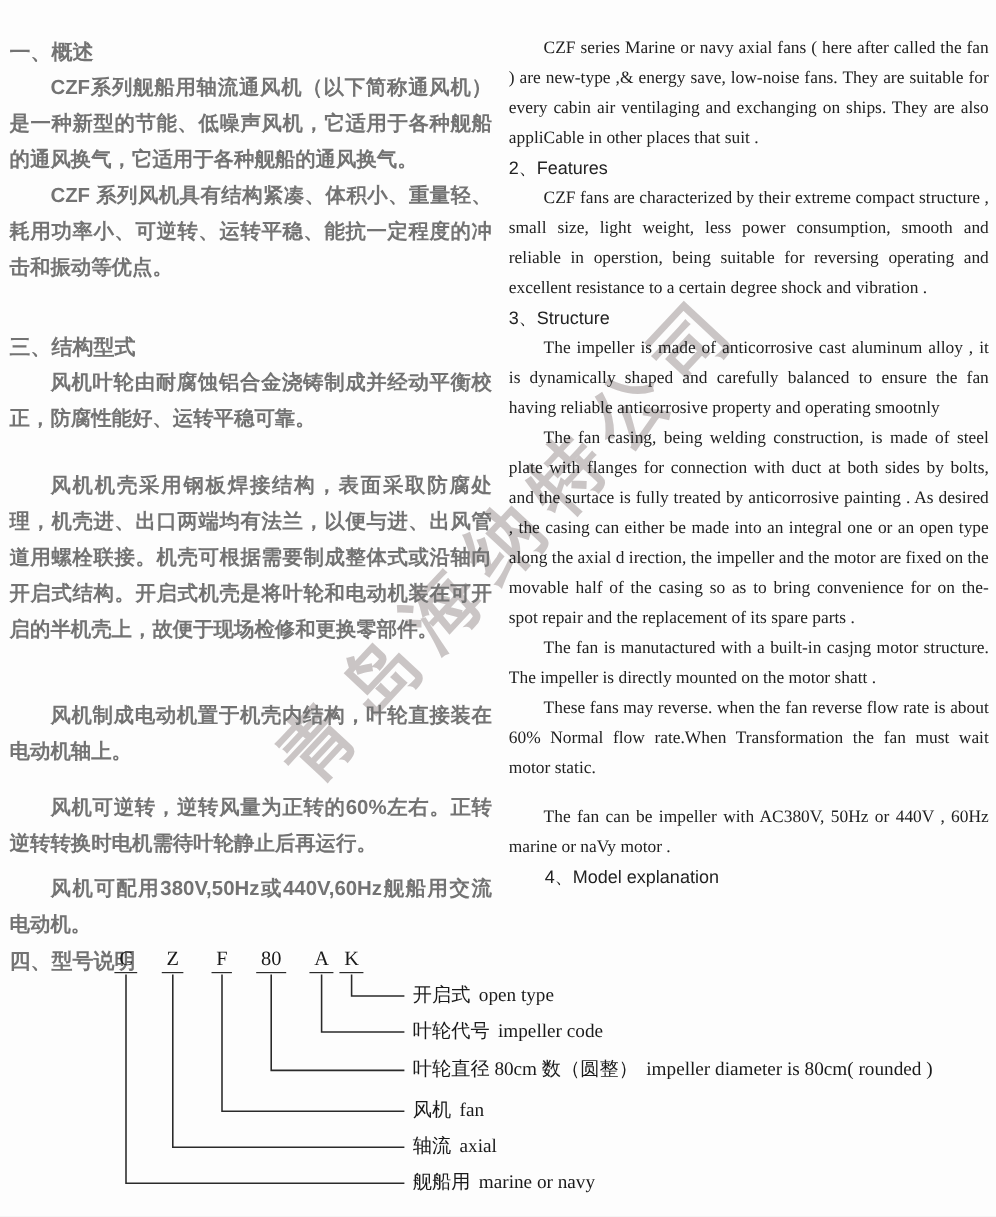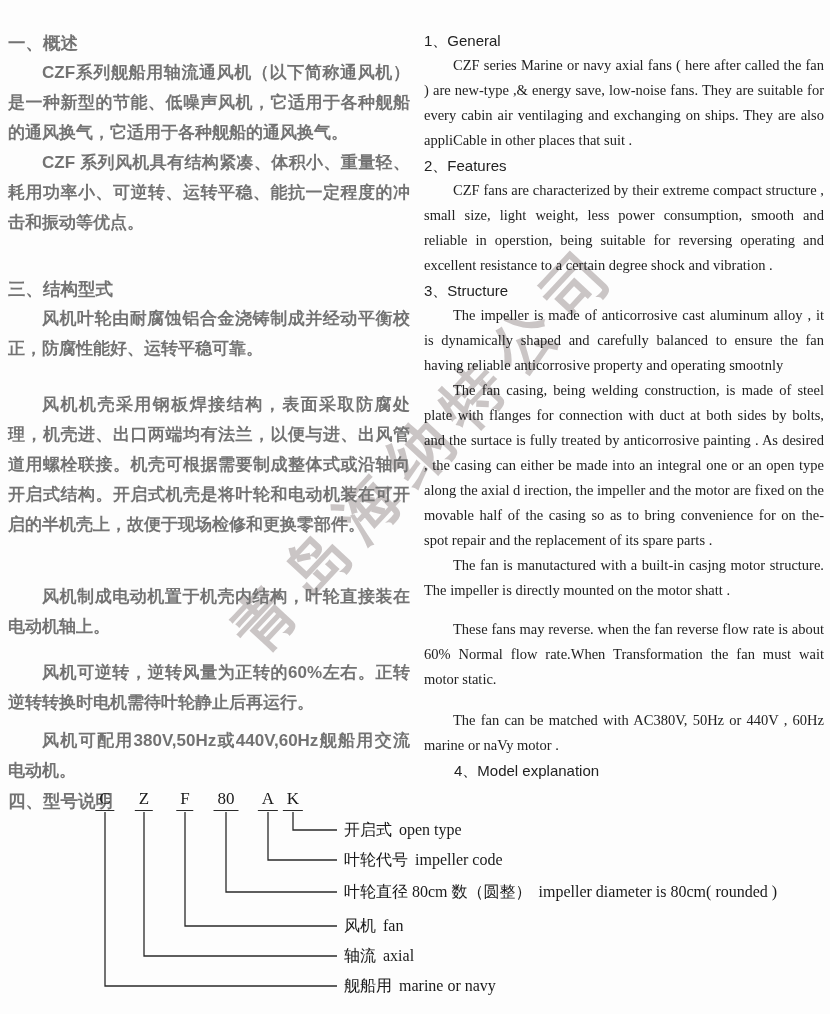--- a/index.html
+++ b/index.html
@@ -67,21 +67,21 @@
     font-weight: 400;
     line-height: 25px;
     text-align: left;
   }
   .col-right p { text-indent: 2em; font-family: Liberation Serif, serif; }
 
   
   .mt-36 { margin-top: 36px; }
   .mt-42 { margin-top: 42px; }
   .mt-16 { margin-top: 16px; }
-  .mt-14 { margin-top: 14px; }
+  .mt-14 { }
   .mt-10 { margin-top: 26px; }
   .mt-8  { margin-top: 8px; }
   .indent-head { padding-left: 30px; }
 
   
   .diagram {
     position: absolute;
     left: 0;
     top: 788px;
     width: 830px;
@@ -128,32 +128,31 @@
     <p>风机叶轮由耐腐蚀铝合金浇铸制成并经动平衡校正，防腐性能好、运转平稳可靠。</p>
     <p class="mt-10">风机机壳采用钢板焊接结构，表面采取防腐处理，机壳进、出口两端均有法兰，以便与进、出风管道用螺栓联接。机壳可根据需要制成整体式或沿轴向开启式结构。开启式机壳是将叶轮和电动机装在可开启的半机壳上，故便于现场检修和更换零部件。</p>
     <p class="mt-42">风机制成电动机置于机壳内结构，叶轮直接装在电动机轴上。</p>
     <p class="mt-16">风机可逆转，逆转风量为正转的60%左右。正转逆转转换时电机需待叶轮静止后再运行。</p>
     <p class="mt-8">风机可配用380V,50Hz或440V,60Hz舰船用交流电动机。</p>
 
     <h2>四、型号说明</h2>
   </div>
 
   <div class="col col-right">
-    <h2>1、General</h2>
     <p>CZF series Marine or navy axial fans ( here after called the fan ) are new-type ,&amp; energy save, low-noise fans. They are suitable for every cabin air ventilaging and exchanging on ships. They are also appliCable in other places that suit .</p>
 
     <h2>2、Features</h2>
     <p>CZF fans are characterized by their extreme compact structure , small  size, light weight, less power consumption, smooth and reliable in operstion, being suitable for reversing operating and excellent resistance to a certain degree shock and vibration .</p>
 
     <h2>3、Structure</h2>
     <p>The impeller is made of anticorrosive cast aluminum alloy , it is dynamically shaped and carefully balanced to ensure the fan having reliable anticorrosive property and operating smootnly</p>
     <p>The fan casing, being welding construction, is made of steel plate with flanges for connection with duct at both sides by bolts, and the surtace is fully treated by anticorrosive painting . As desired , the casing can either be made into an integral one or an open type along the axial d irection, the impeller and the motor are fixed on the movable half of the casing so as to bring convenience for on the-spot repair and the replacement of its spare parts .</p>
     <p>The fan is manutactured with a built-in casjng motor structure. The impeller is directly mounted on the motor shatt .</p>
     <p class="mt-14">These fans may reverse. when the fan reverse flow rate is about 60% Normal flow rate.When Transformation the fan must wait motor static.</p>
-    <p class="mt-16">The fan can be matched with AC380V, 50Hz or 440V , 60Hz marine or naVy motor .</p>
+    <p class="mt-16">The fan can be impeller with AC380V, 50Hz or 440V , 60Hz marine or naVy motor .</p>
 
     <h2 class="indent-head">4、Model explanation</h2>
   </div>
 
   <div class="diagram">
 
     <svg width="830" height="226" viewBox="0 0 830 226">
       <polyline points="293,24 293,42 337,42" fill="none" stroke="#2a2a2a" stroke-width="1.3"></polyline>
       <polyline points="268,24 268,72 337,72" fill="none" stroke="#2a2a2a" stroke-width="1.3"></polyline>
       <polyline points="226,24 226,104 337,104" fill="none" stroke="#2a2a2a" stroke-width="1.3"></polyline>

